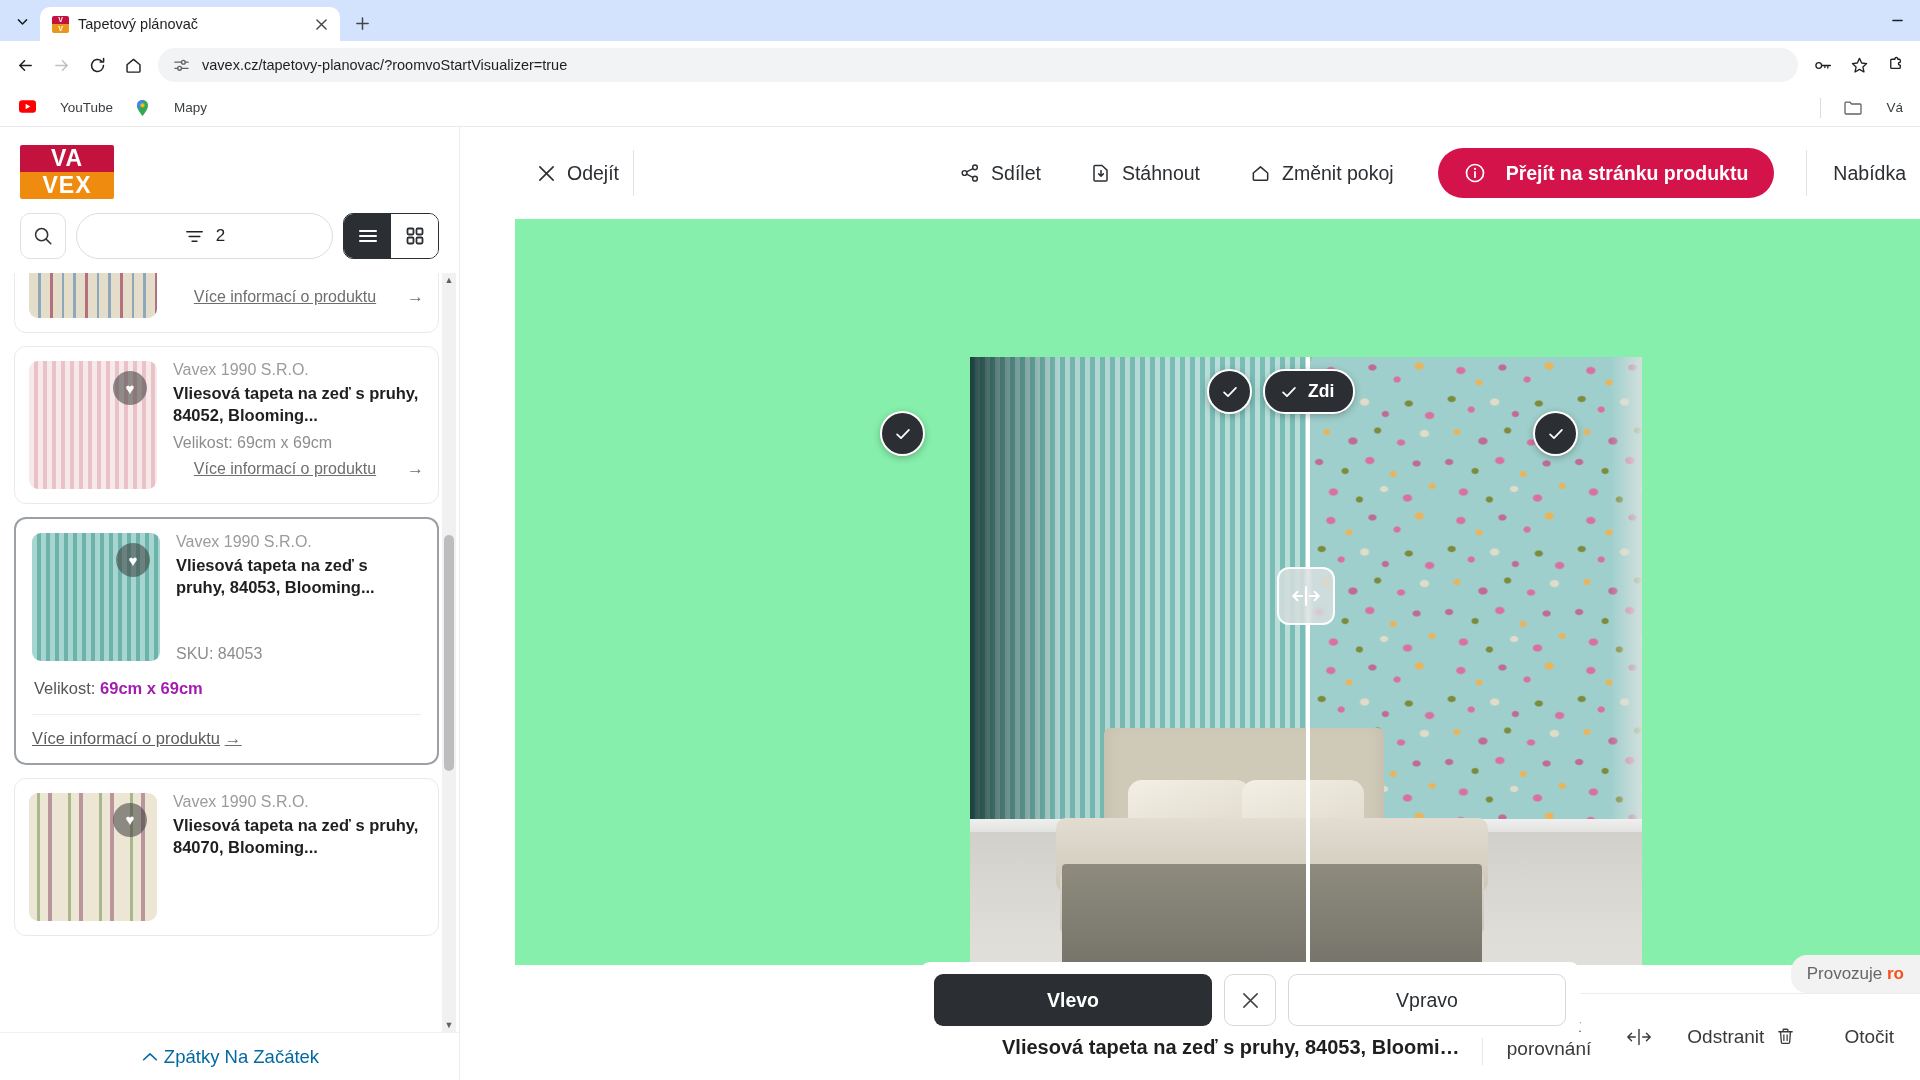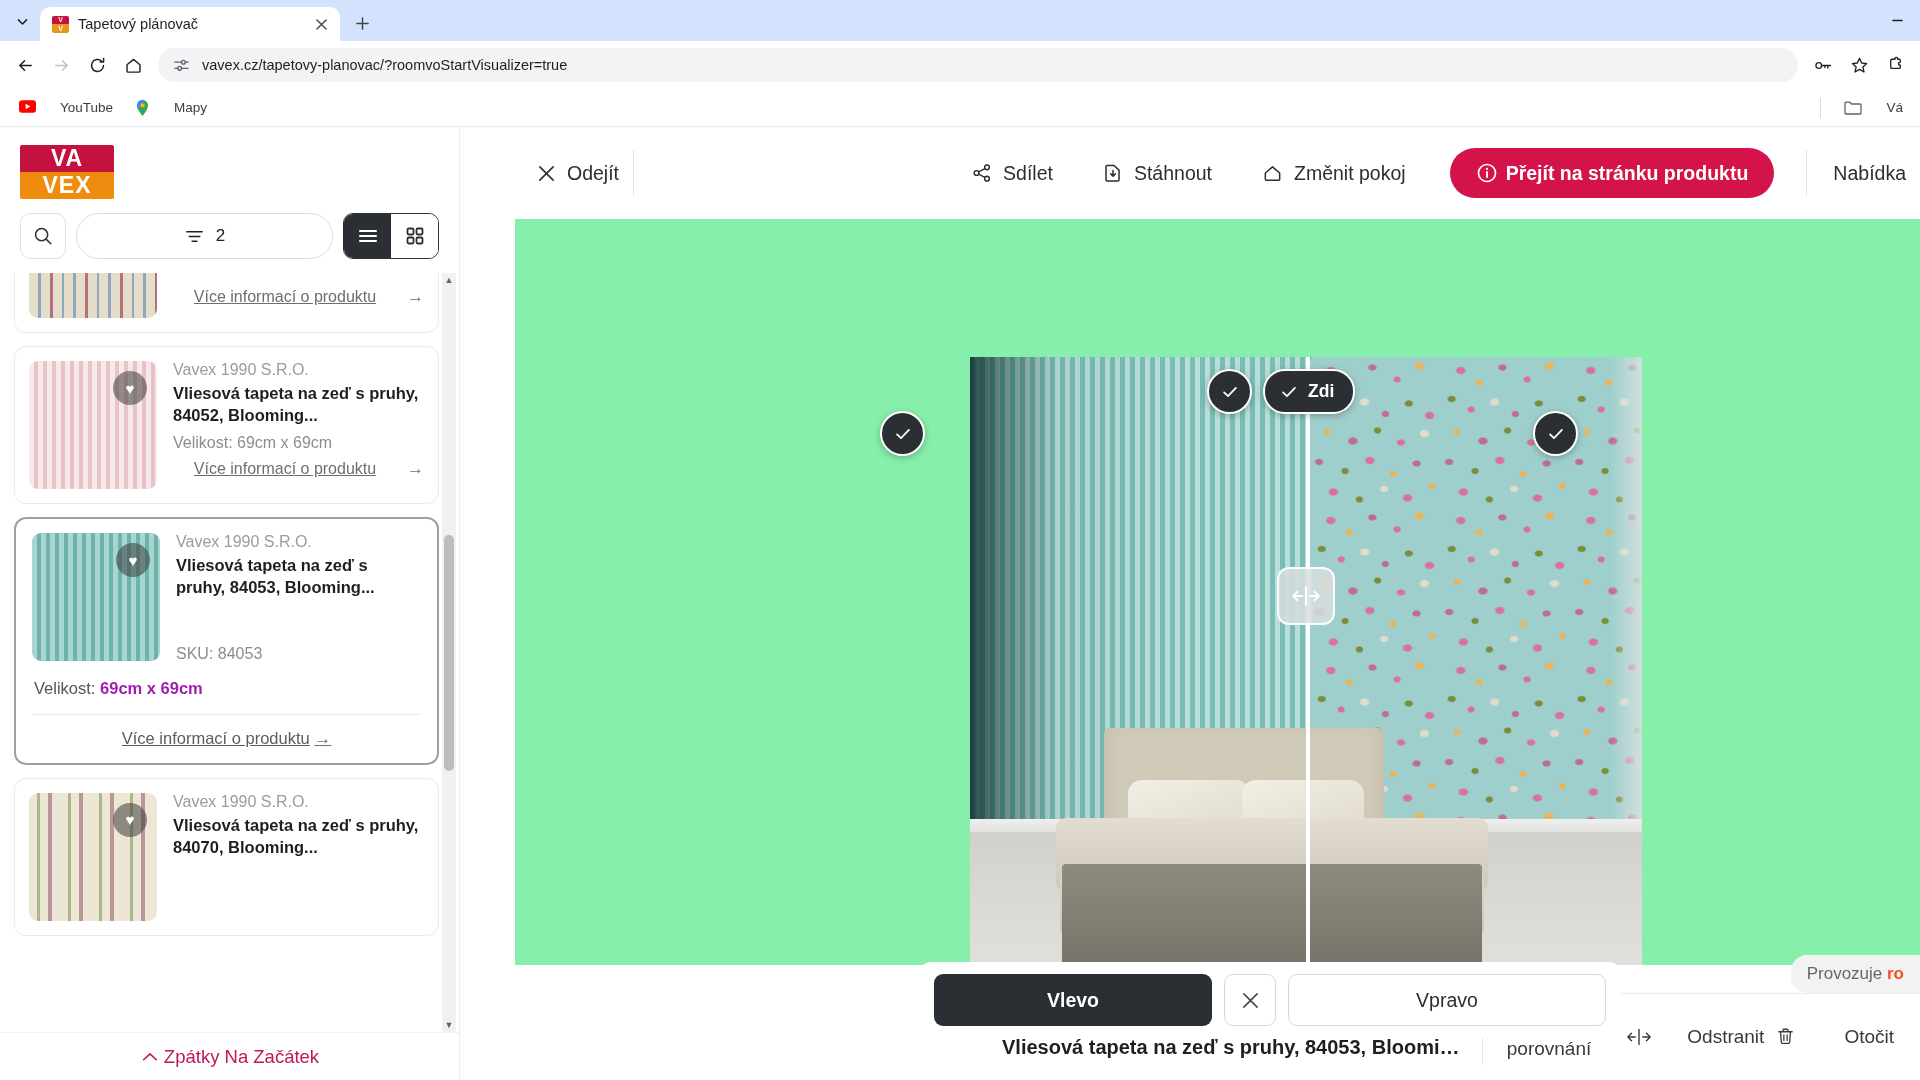--- a/index.html
+++ b/index.html
@@ -191,29 +191,29 @@
     gap: 10px; margin-top: 6px;
   }
   .arrow { color: #6e6e6e; font-size: 17px; flex: 0 0 auto; }
   .sel-sku { font-size: 16px; color: #8d8d8d; margin-top: 46px; }
   .sel-velikost {
     font-size: 16.5px; color: #555; margin: 16px 0 0 2px;
   }
   .sel-velikost b { color: #a21caf; font-weight: 700; }
   .sel-divider { height: 1px; background: #ececec; margin: 16px 0 0 0; }
   .sel-more {
-    text-align: center; padding: 14px 0 2px 0;
+    text-align: left; padding: 14px 0 2px 0;
     font-size: 16.5px; color: #5c5c5c;
   }
   .sel-more span { text-decoration: underline; }
 
   .back-top {
     height: 48px; flex: 0 0 48px;
     display: flex; align-items: center; justify-content: center;
-    gap: 4px; font-size: 18.5px; color: #be185d;
+    gap: 4px; font-size: 18.5px; color: #0369a1;
     background: #fff; border-top: 1px solid #f0f0f0;
   }
   .scrollbar {
     position: absolute; right: 3px; top: 0; width: 14px; bottom: 0;
     background: #f1f1f1;
   }
   .sb-up, .sb-down {
     width: 14px; height: 14px; display: flex; align-items: center;
     justify-content: center; font-size: 9px; color: #5f6368;
   }
@@ -230,21 +230,21 @@
     border-bottom-left-radius: 14px; z-index: 5;
   }
   .vtop-item {
     display: flex; align-items: center; gap: 11px;
     font-size: 19.5px; color: #2b2f33; padding: 0 14px;
     white-space: nowrap;
   }
   .vtop-sep { width: 1px; height: 46px; background: #e2e2e2; }
   .cta {
     background: #d5134b; color: #fff; border-radius: 28px;
-    height: 50px; display: flex; align-items: center; gap: 8px;
+    height: 50px; display: flex; align-items: center; gap: 20px;
     padding: 0 26px; font-size: 19.5px; font-weight: 700;
     white-space: nowrap;
   }
 
   .stage {
     position: absolute; top: 92px; left: 55px; right: 0; bottom: 115px;
     background: #86efac; overflow: hidden;
   }
   .room {
     position: absolute; left: 455px; top: 138px;
@@ -382,21 +382,21 @@
     position: absolute; z-index: 10; left: 460px; top: 835px;
     display: flex; align-items: center; gap: 12px;
     background: #fff; padding: 12px 14px; border-radius: 10px;
   }
   .btn-dark {
     width: 278px; height: 52px; background: #2b2f33; color: #fff;
     border-radius: 9px; display: flex; align-items: center;
     justify-content: center; font-size: 19.5px; font-weight: 700;
   }
   .btn-light {
-    width: 318px; height: 52px; background: #fff; color: #2b2f33;
+    width: 278px; height: 52px; background: #fff; color: #2b2f33;
     border: 1px solid #d8d8d8; border-radius: 9px;
     display: flex; align-items: center; justify-content: center;
     font-size: 19.5px;
   }
   .btn-x {
     width: 52px; height: 52px; background: #fff; color: #444;
     border: 1px solid #d8d8d8; border-radius: 9px;
     display: flex; align-items: center; justify-content: center;
     font-size: 21px;
   }

